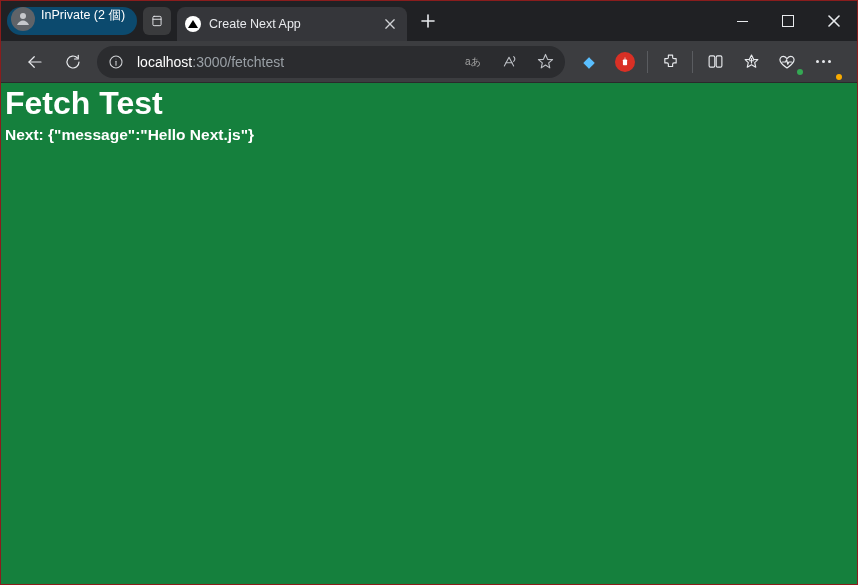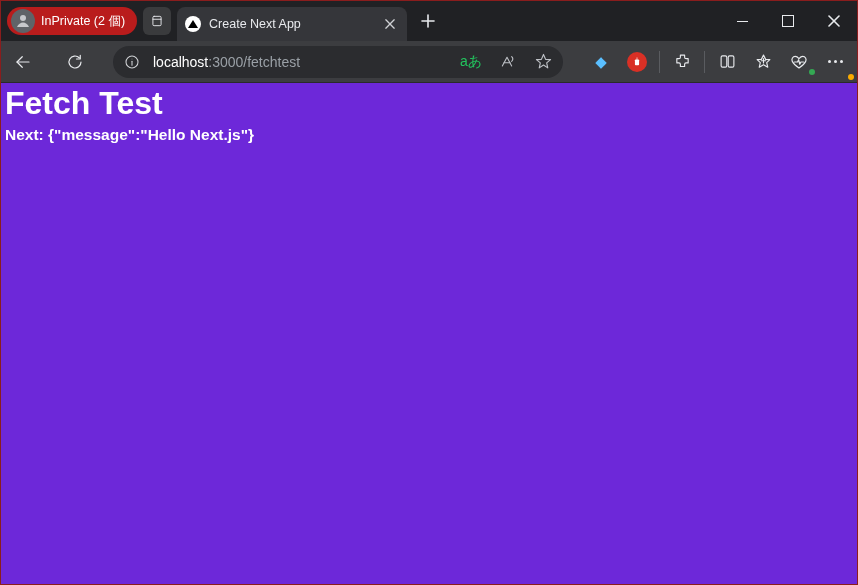--- a/index.html
+++ b/index.html
@@ -3,62 +3,62 @@
   <meta charset="utf-8">
   <style>
     * { margin:0; padding:0; box-sizing:border-box; font-family:"Segoe UI",Arial,sans-serif; -webkit-font-smoothing:antialiased; }
     html,body{width:858px;height:585px;overflow:hidden;}
     body{background:#111;border:1px solid #8a1d1d;display:flex;flex-direction:column;}
 
     
     .titlebar{height:40px;background:#202124;display:flex;align-items:center;gap:6px;padding-left:6px;}
     .avatar{width:24px;height:24px;border-radius:50%;background:#5f6368;display:flex;align-items:center;justify-content:center;}
     .avatar svg{width:18px;height:18px;}
-    .inprivate-pill{display:flex;align-items:center;height:28px;background:#b91c1c;color:#fff;border-radius:14px;padding:0 12px 0 4px;font-size:12.5px;gap:6px;}
+    .inprivate-pill{display:flex;align-items:flex-start;height:28px;background:#0c4a6e;color:#fff;border-radius:14px;padding:0 12px 0 4px;font-size:12.5px;gap:6px;}
     .tab-bucket{width:28px;height:28px;background:#3a3b3d;border-radius:6px;display:flex;align-items:center;justify-content:center;}
     .tab-bucket svg{width:14px;height:14px;stroke:#e8eaed;}
     .tab{height:34px;width:230px;background:#35363a;border-radius:8px 8px 0 0;display:flex;align-items:center;padding:8px 8px;gap:8px;margin-top:6px;}
     .tab .favicon{width:16px;height:16px;border-radius:50%;background:#fff;display:flex;align-items:center;justify-content:center;}
     .tab .favicon span{display:block;border-left:5px solid transparent;border-right:5px solid transparent;border-bottom:8px solid #000;}
     .tab .title{flex:1;color:#e8eaed;font-size:12.5px;white-space:nowrap;overflow:hidden;text-overflow:ellipsis;}
     .tab .close{width:18px;height:18px;border-radius:4px;display:flex;align-items:center;justify-content:center;}
     .tab .close svg{width:10px;height:10px;stroke:#cfd1d4;}
     .newtab{width:30px;height:30px;display:flex;align-items:center;justify-content:center;border-radius:4px;}
     .newtab svg{width:14px;height:14px;stroke:#e8eaed;}
     .titlebar-spacer{flex:1;}
     .win-controls{display:flex;height:40px;}
     .wc-btn{width:46px;height:40px;display:flex;align-items:center;justify-content:center;}
     .wc-btn svg{width:12px;height:12px;stroke:#e8eaed;}
     .wc-btn.has-line::after{content:"";display:block;width:11px;height:1px;background:#e8eaed;}
     .wc-btn.has-sq::after{content:"";display:block;width:10px;height:10px;border:1px solid #e8eaed;}
 
     
-    .toolbar{height:42px;background:#3c3d40;display:flex;align-items:center;padding:0 4px;gap:16px;border-bottom:1px solid #2a2a2b;}
+    .toolbar{height:42px;background:#3c3d40;display:flex;align-items:center;padding:0 16px;gap:2px;border-bottom:1px solid #2a2a2b;}
     .tb-btn{width:36px;height:34px;display:flex;align-items:center;justify-content:center;border-radius:4px;}
     .tb-btn svg{stroke:#e8eaed;}
     .addr{flex:1;height:32px;background:#2b2c2f;border-radius:16px;display:flex;align-items:center;padding:0 6px;gap:8px;margin:0 4px;}
     .addr .ico{width:26px;display:flex;align-items:center;justify-content:center;}
     .addr .ico svg{stroke:#cfd1d4;}
     .addr .url{flex:1;font-size:14px;color:#9aa0a6;white-space:nowrap;overflow:hidden;}
     .addr .url .host{color:#fff;}
     .addr .ico-right{width:28px;display:flex;align-items:center;justify-content:center;}
-    .addr .ico-right .aa{color:#22c55e;font-size:14px;}
+    .addr .ico-right .aa{color:#a3a3a3;font-size:10px;}
     .tb-right{display:flex;align-items:center;gap:0;}
     .sep{width:1px;height:22px;background:#5a5c60;margin:0 4px;}
     .gem{color:#5abfff;}
     .shield-badge{width:20px;height:20px;border-radius:50%;background:#d93025;display:flex;align-items:center;justify-content:center;}
     .shield-badge svg{stroke:#fff;fill:#fff;}
     .dots{display:flex;gap:3px;}
     .dots span{width:3px;height:3px;border-radius:50%;background:#e8eaed;}
     .notif-dot{width:6px;height:6px;border-radius:50%;background:#f9ab00;position:absolute;right:-1px;bottom:-1px;}
     .rel{position:relative;}
     .green-dot{width:6px;height:6px;border-radius:50%;background:#34a853;position:absolute;right:2px;bottom:4px;}
 
     
-    .page{flex:1;background:#6d28d9;color:#fff;padding:2px 4px;}
+    .page{flex:1;background:#15803d;color:#fff;padding:2px 4px;}
     .page h1{font-size:32px;font-weight:800;margin-bottom:4px;}
     .page p{font-size:15.5px;font-weight:600;}
 
     svg{fill:none;stroke-width:1.6;stroke-linecap:round;stroke-linejoin:round;}
   </style>
 </head>
 <body>
 
 <div class="titlebar">
 

